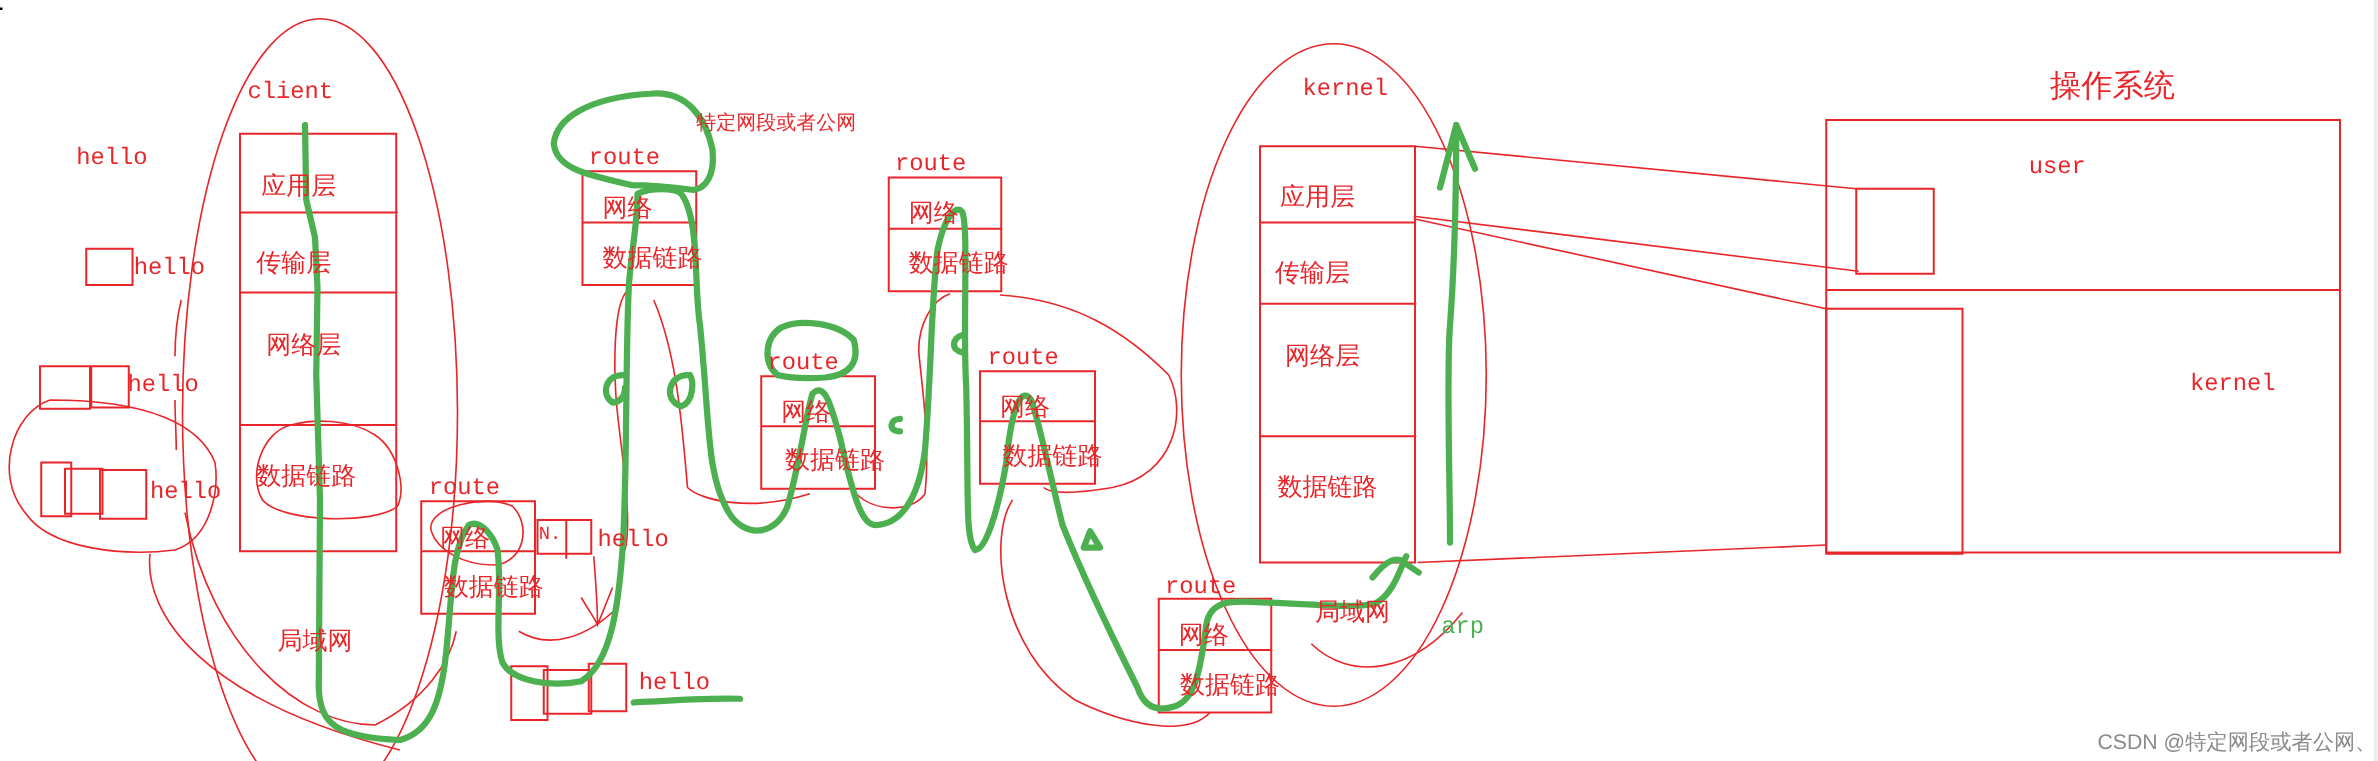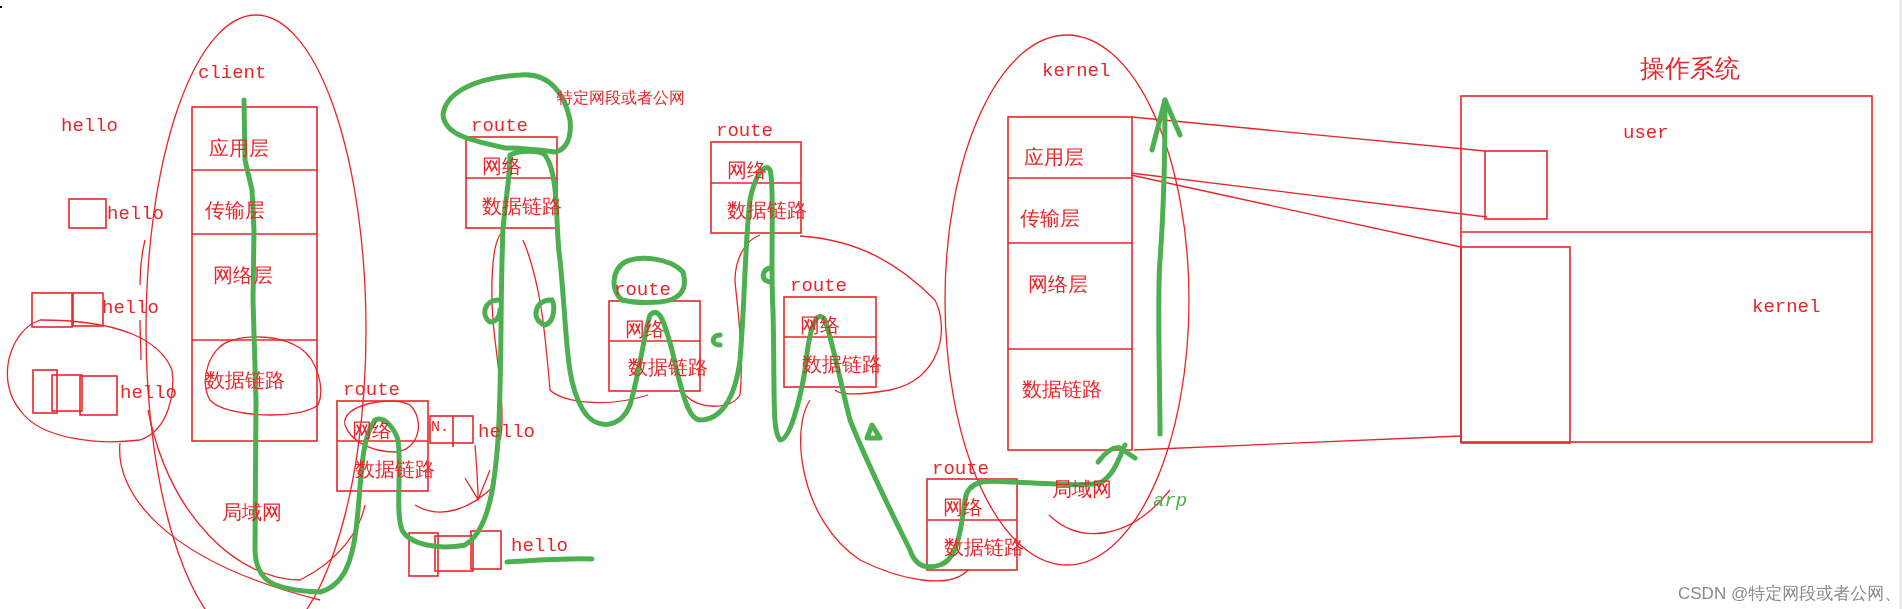--- a/index.html
+++ b/index.html
@@ -176,20 +176,20 @@
 <div class="lbl mono" style="left:932px;top:460px;">route</div>
 <div class="lbl cjk" style="left:943px;top:497px;">网络</div>
 <div class="lbl cjk" style="left:944px;top:537px;">数据链路</div>
 
 <div class="lbl mono" style="left:1042px;top:62px;">kernel</div>
 <div class="lbl cjk" style="left:1024px;top:147px;">应用层</div>
 <div class="lbl cjk" style="left:1020px;top:208px;">传输层</div>
 <div class="lbl cjk" style="left:1028px;top:274px;">网络层</div>
 <div class="lbl cjk" style="left:1022px;top:379px;">数据链路</div>
 <div class="lbl cjk" style="left:1052px;top:479px;">局域网</div>
-<div class="lbl mono green-text" style="left:1153px;top:492px;font-style:italic;">arp</div>
+<div class="lbl mono green-text" style="left:1153px;top:492px;">arp</div>
 
 <div class="lbl cjk" style="left:1640px;top:56px;font-size:25px;">操作系统</div>
 <div class="lbl mono" style="left:1623px;top:124px;">user</div>
 <div class="lbl mono" style="left:1752px;top:298px;">kernel</div>
 
 <div class="watermark">CSDN @特定网段或者公网、</div>
 <div class="scroll-strip"></div>
 
 </body></html>

